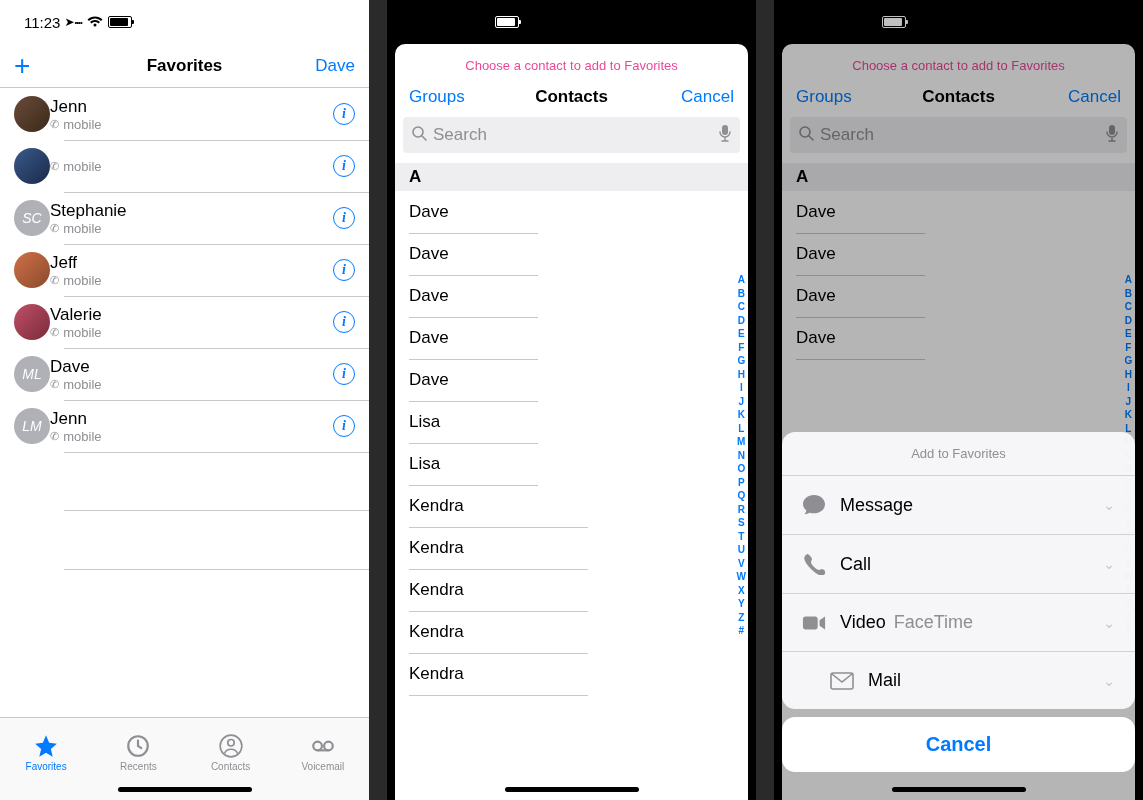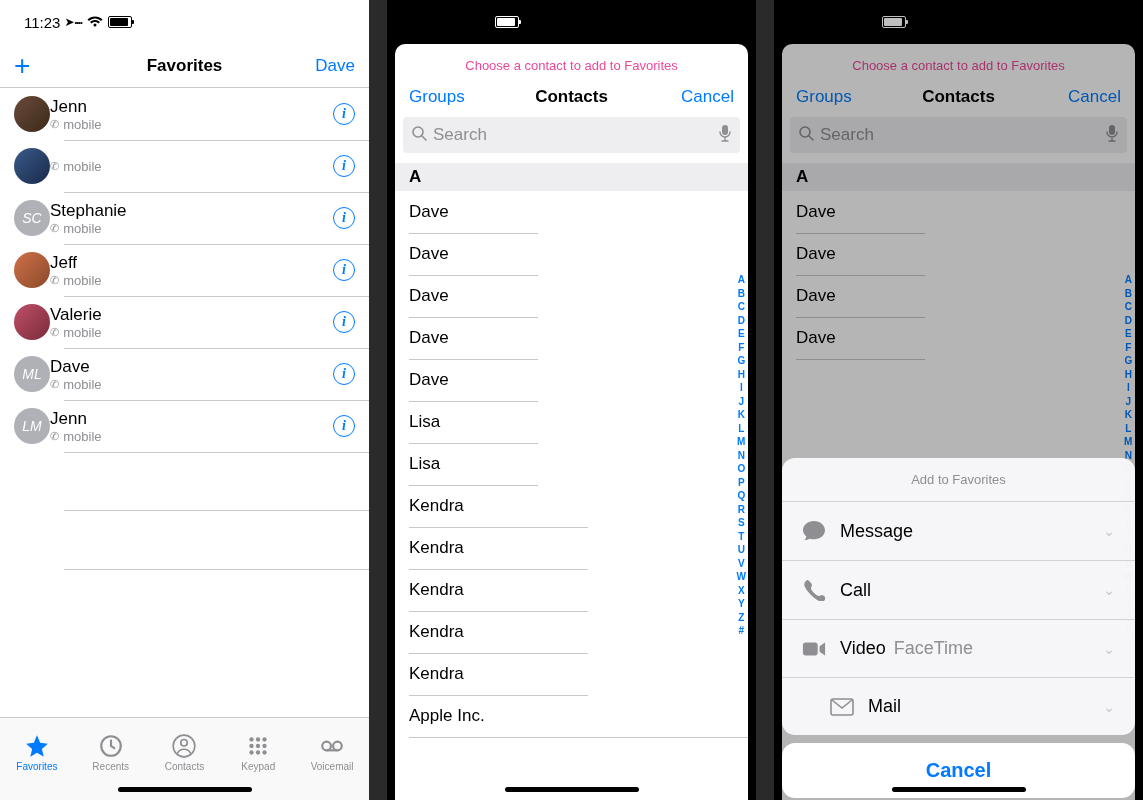--- a/index.html
+++ b/index.html
@@ -135,21 +135,21 @@
   .index-strip {
     position: absolute; right: 2px; top: 230px; display: flex; flex-direction: column; font-size: 10px; font-weight: 600; color: #007aff; gap: 1.5px;
     align-items: center;
   }
   .index-strip span { line-height: 1.2; }
   
   .overlay-dim {
     position: absolute; inset: 0; background: rgba(0,0,0,0.25);
   }
   .action-sheet {
-    position: absolute; bottom: 2px; left: 8px; right: 8px; margin-top: 12px;
+    position: absolute; bottom: 28px; left: 8px; right: 8px; margin-top: 12px;
   }
   .action-group {
     background: rgba(248,248,250,0.97); border-radius: 13px; overflow: hidden; margin-bottom: 8px;
   }
   .action-title {
     text-align: center; font-size: 13px; color: #8e8e93; padding: 14px 0; border-bottom: 0.5px solid #d1d1d6;
   }
   .action-row {
     display: flex; align-items: center; padding: 18px 20px; gap: 14px; border-bottom: 0.5px solid #d1d1d6;
   }
@@ -274,38 +274,20 @@
             <circle cx="12" cy="12" r="10" fill="none" stroke="#8e8e93" stroke-width="1.5"></circle>
             <circle cx="12" cy="9" r="3" fill="none" stroke="#8e8e93" stroke-width="1.5"></circle>
             <path d="M6 19c1-3 4-4 6-4s5 1 6 4" fill="none" stroke="#8e8e93" stroke-width="1.5"></path>
           </svg>
       </span>
       <span class="tab-label">Contacts</span>
     </div>
     <div class="tab-item">
       <span class="tab-icon">
         <svg viewBox="0 0 24 24">
-            <g fill="#8e8e93">
-              <circle cx="6" cy="6" r="2"></circle>
-              <circle cx="12" cy="6" r="2"></circle>
-              <circle cx="18" cy="6" r="2"></circle>
-              <circle cx="6" cy="12" r="2"></circle>
-              <circle cx="12" cy="12" r="2"></circle>
-              <circle cx="18" cy="12" r="2"></circle>
-              <circle cx="6" cy="18" r="2"></circle>
-              <circle cx="12" cy="18" r="2"></circle>
-              <circle cx="18" cy="18" r="2"></circle>
-            </g>
-          </svg>
-      </span>
-      <span class="tab-label">Keypad</span>
-    </div>
-    <div class="tab-item">
-      <span class="tab-icon">
-        <svg viewBox="0 0 24 24">
             <g fill="none" stroke="#8e8e93" stroke-width="2">
               <circle cx="7" cy="12" r="4"></circle>
               <circle cx="17" cy="12" r="4"></circle>
               <line x1="7" y1="16" x2="17" y2="16"></line>
             </g>
           </svg>
       </span>
       <span class="tab-label">Voicemail</span>
     </div>
   </div>
@@ -361,21 +343,20 @@
         <div class="contact-row short">Dave</div>
         <div class="contact-row short">Dave</div>
         <div class="contact-row short">Dave</div>
         <div class="contact-row short">Lisa</div>
         <div class="contact-row short">Lisa</div>
         <div class="contact-row short2">Kendra</div>
         <div class="contact-row short2">Kendra</div>
         <div class="contact-row short2">Kendra</div>
         <div class="contact-row short2">Kendra</div>
         <div class="contact-row short2">Kendra</div>
-        <div class="contact-row">Apple Inc.</div>
       </div>
     <div class="index-strip" id="index2">
         <span>A</span>
         <span>B</span>
         <span>C</span>
         <span>D</span>
         <span>E</span>
         <span>F</span>
         <span>G</span>
         <span>H</span>

